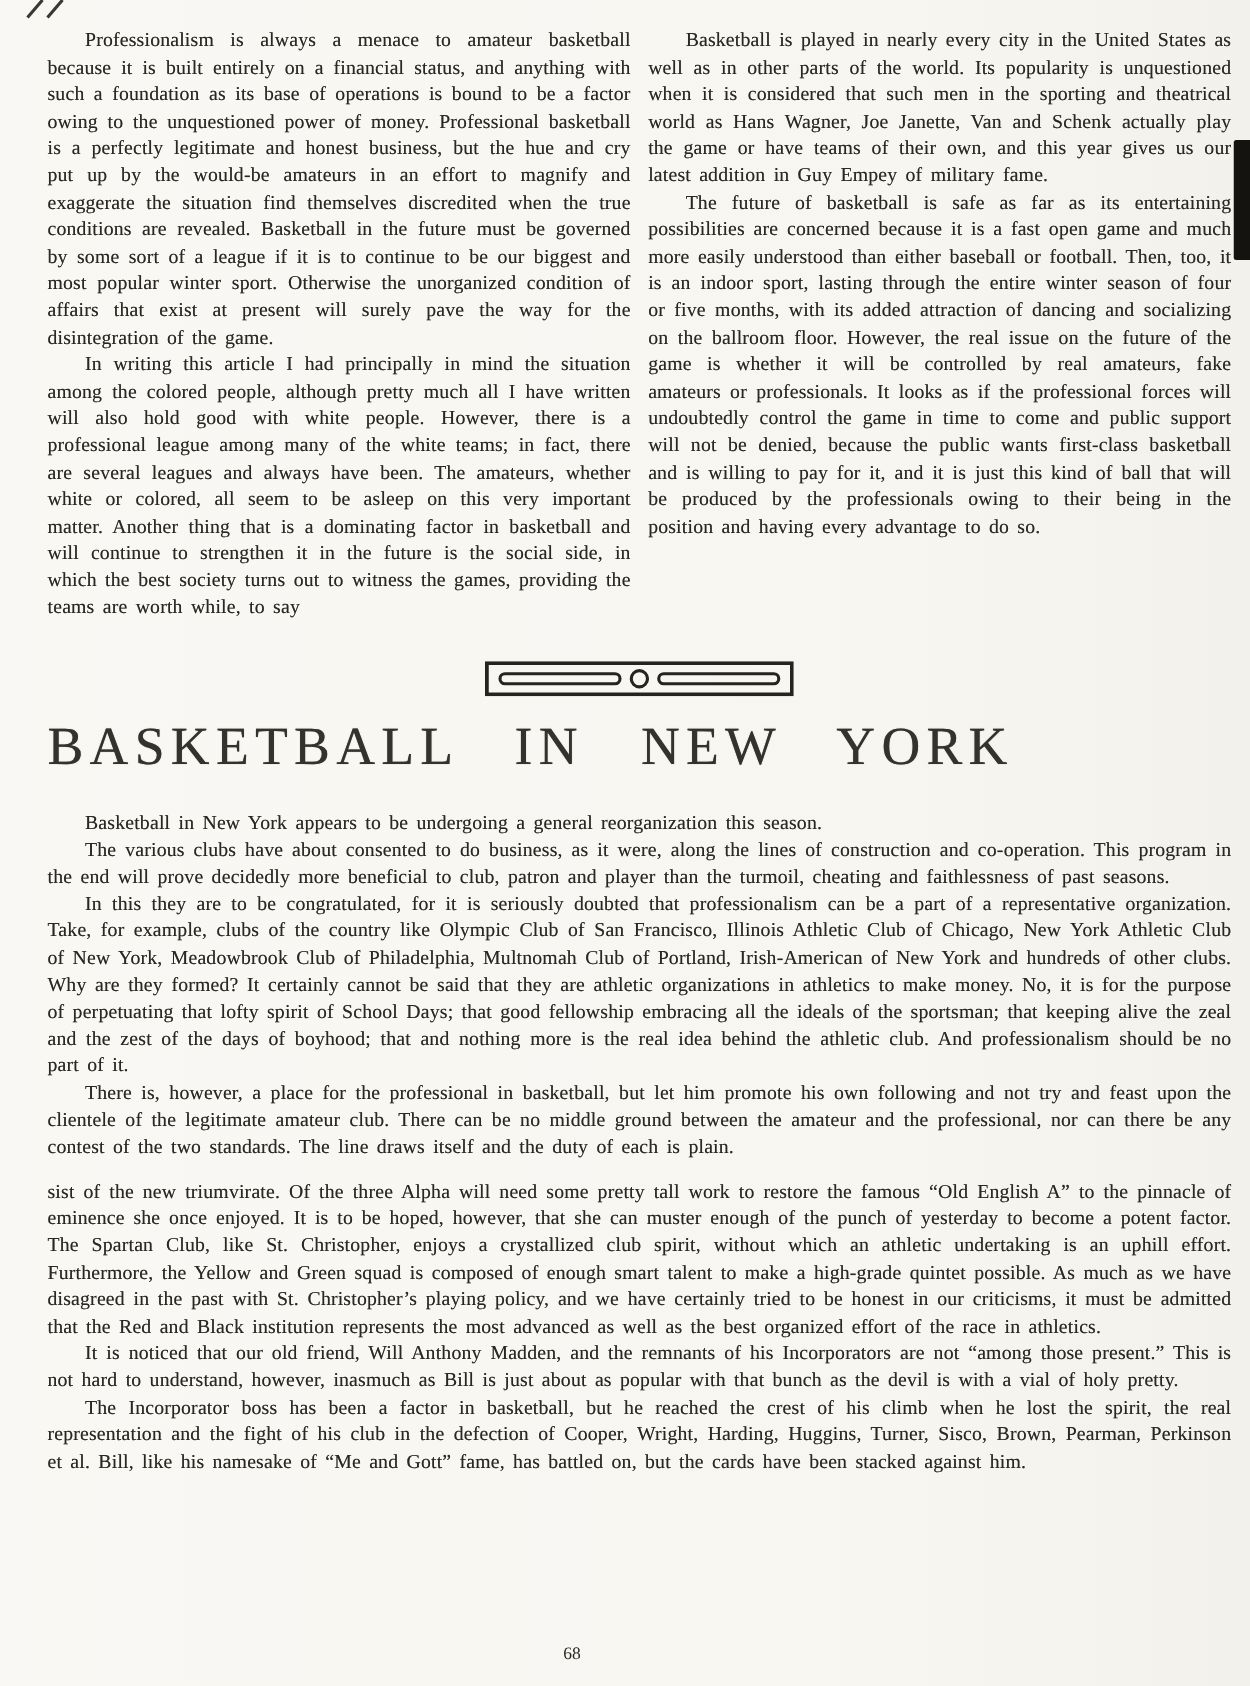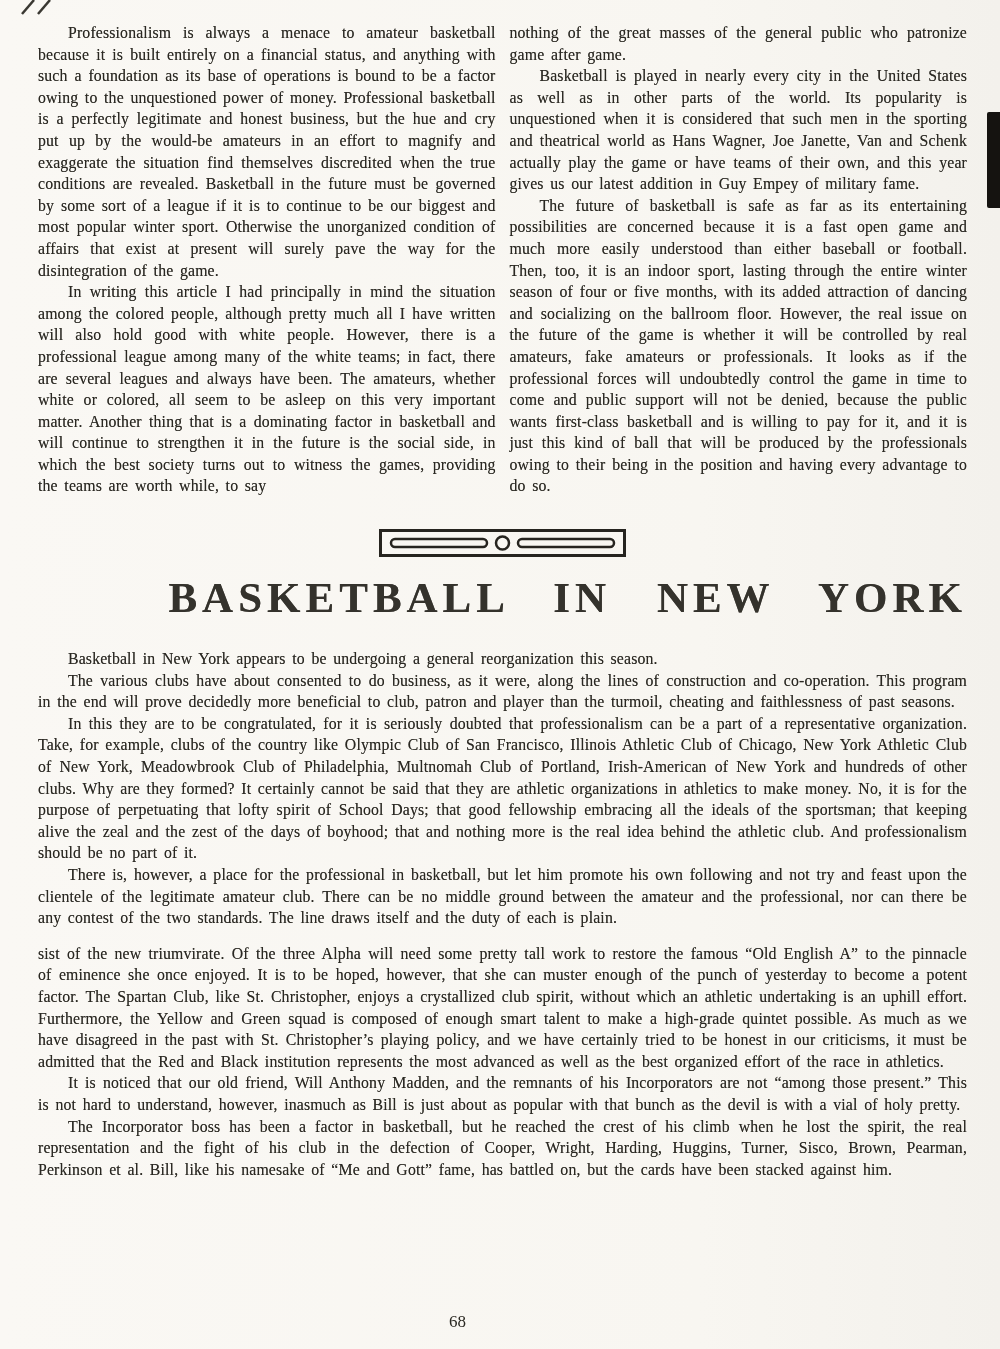--- a/index.html
+++ b/index.html
@@ -11,21 +11,21 @@
     position: relative;
     width: 1000px;
     height: 1349px;
     margin: 0 auto;
     background: linear-gradient(90deg, #faf8f4 0%, #f8f6f1 70%, #f3f1ec 100%);
     overflow: hidden;
     font-family: "Liberation Serif", "DejaVu Serif", serif;
     color: #26241f;
   }
   .content {
-    padding: 22px 33px 0 38px;
+    padding: 22px 15px 0 38px;
   }
   .columns {
     display: flex;
     gap: 14px;
   }
   .col {
     flex: 1 1 0;
     min-width: 0;
   }
   .para {
@@ -40,38 +40,38 @@
   }
   .para.indent { text-indent: 30px; }
   .divider-wrap {
     margin: 32px auto 0 auto;
     width: 247px;
     height: 28px;
     display: block;
   }
   .headline {
     margin-top: 16px;
-    text-align: right;
+    text-align: left;
     font-size: 43px;
     line-height: 50px;
     letter-spacing: 5px;
     word-spacing: 30px;
-    font-weight: 700;
+    font-weight: 400;
     color: #34322c;
     text-shadow: 0 0 0.6px rgba(45,42,36,0.7);
     white-space: nowrap;
   }
   .bottom-columns { margin-top: 25px; flex-direction: column; }
   .page-number {
     position: absolute;
     left: 0;
     right: 85px;
     bottom: 17px;
     text-align: center;
-    font-size: 17px;
+    font-size: 14px;
     color: #2a2822;
   }
   .scan-bar-right {
     position: absolute;
     right: 0;
     top: 112px;
     width: 13px;
     height: 96px;
     background: #151310;
     border-radius: 2px 0 0 2px;
@@ -97,21 +97,20 @@
   <div class="scan-bar-right"></div>
 
   <div class="content">
 
     <div class="columns">
       <div class="col">
           <p class="para indent">Professionalism is always a menace to amateur basketball because it is built entirely on a financial status, and anything with such a foundation as its base of operations is bound to be a factor owing to the unquestioned power of money. Professional basketball is a perfectly legitimate and honest business, but the hue and cry put up by the would-be amateurs in an effort to magnify and exaggerate the situation find themselves discredited when the true conditions are revealed. Basketball in the future must be governed by some sort of a league if it is to continue to be our biggest and most popular winter sport. Otherwise the unorganized condition of affairs that exist at present will surely pave the way for the disintegration of the game.</p>
           <p class="para indent">In writing this article I had principally in mind the situation among the colored people, although pretty much all I have written will also hold good with white people. However, there is a professional league among many of the white teams; in fact, there are several leagues and always have been. The amateurs, whether white or colored, all seem to be asleep on this very important matter. Another thing that is a dominating factor in basketball and will continue to strengthen it in the future is the social side, in which the best society turns out to witness the games, providing the teams are worth while, to say</p>
         </div>
       <div class="col">
-          <p class="para">nothing of the great masses of the general public who patronize game after game.</p>
           <p class="para indent">Basketball is played in nearly every city in the United States as well as in other parts of the world. Its popularity is unquestioned when it is considered that such men in the sporting and theatrical world as Hans Wagner, Joe Janette, Van and Schenk actually play the game or have teams of their own, and this year gives us our latest addition in Guy Empey of military fame.</p>
           <p class="para indent">The future of basketball is safe as far as its entertaining possibilities are concerned because it is a fast open game and much more easily understood than either baseball or football. Then, too, it is an indoor sport, lasting through the entire winter season of four or five months, with its added attraction of dancing and socializing on the ballroom floor. However, the real issue on the future of the game is whether it will be controlled by real amateurs, fake amateurs or professionals. It looks as if the professional forces will undoubtedly control the game in time to come and public support will not be denied, because the public wants first-class basketball and is willing to pay for it, and it is just this kind of ball that will be produced by the professionals owing to their being in the position and having every advantage to do so.</p>
         </div>
     </div>
 
     <div class="divider-wrap">
       <svg class="ornament-svg" width="247" height="28" viewBox="0 0 247 28" aria-hidden="true">
         <rect x="1.5" y="1.5" width="244" height="25" fill="none" stroke="#26241f" stroke-width="3"></rect>
         <rect x="12" y="10" width="96" height="8" rx="4" fill="none" stroke="#26241f" stroke-width="2.5"></rect>
         <rect x="139" y="10" width="96" height="8" rx="4" fill="none" stroke="#26241f" stroke-width="2.5"></rect>

